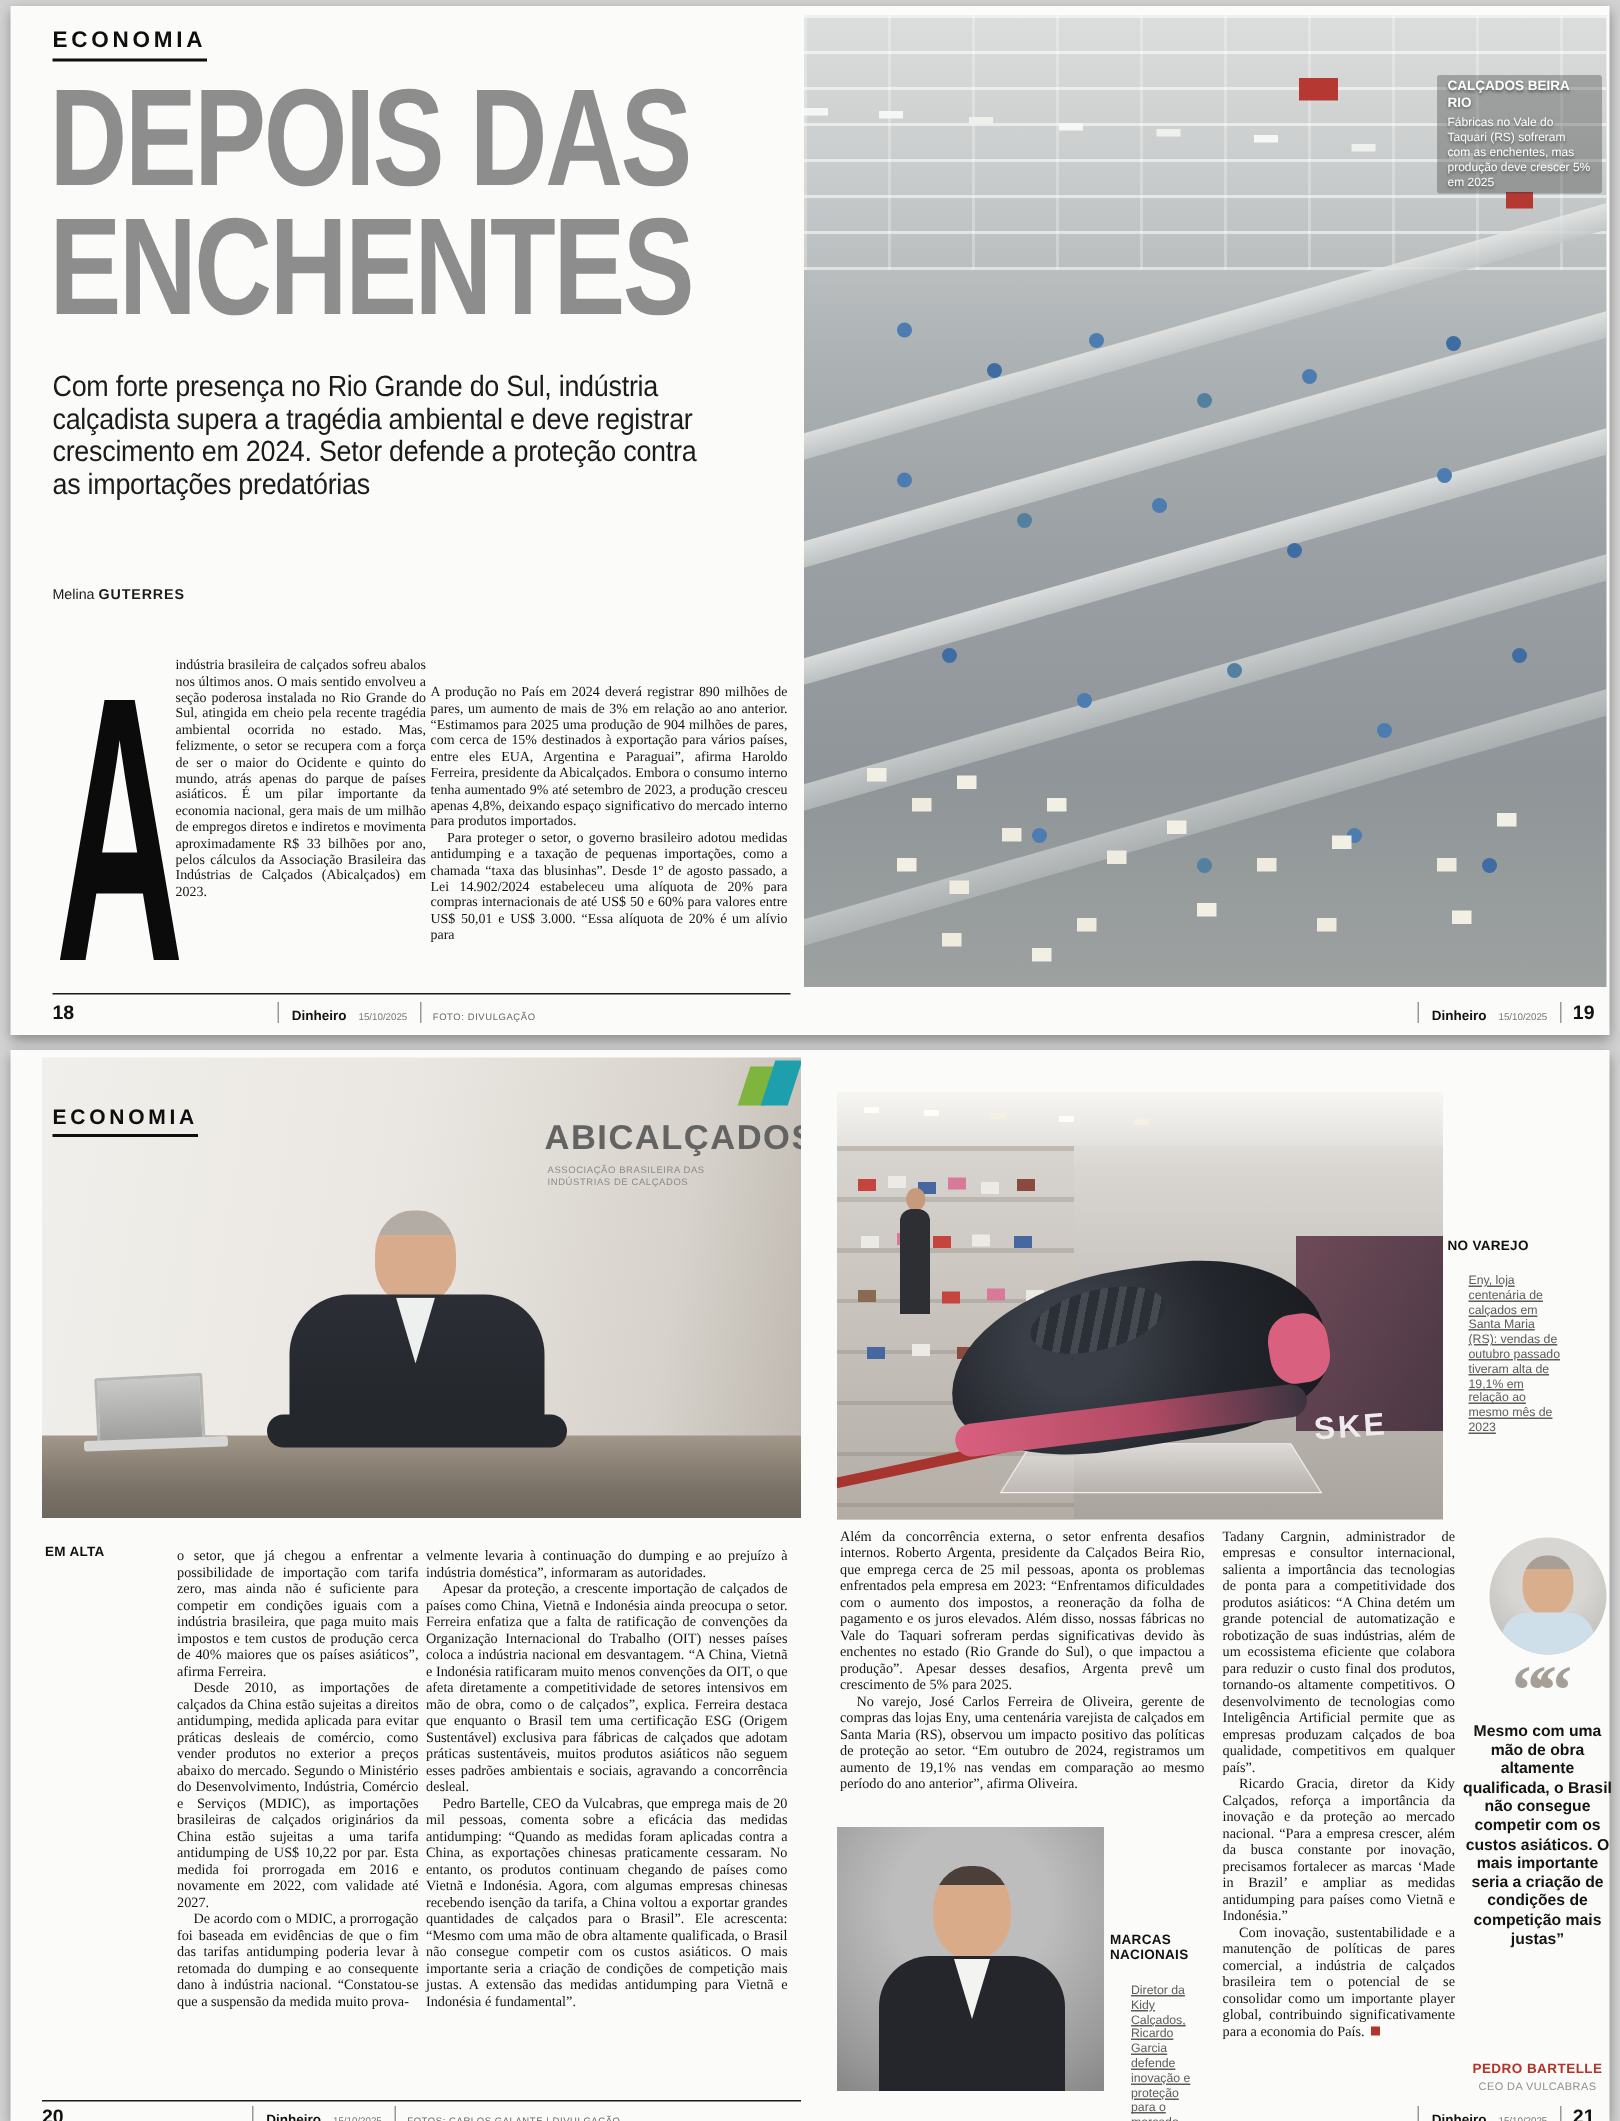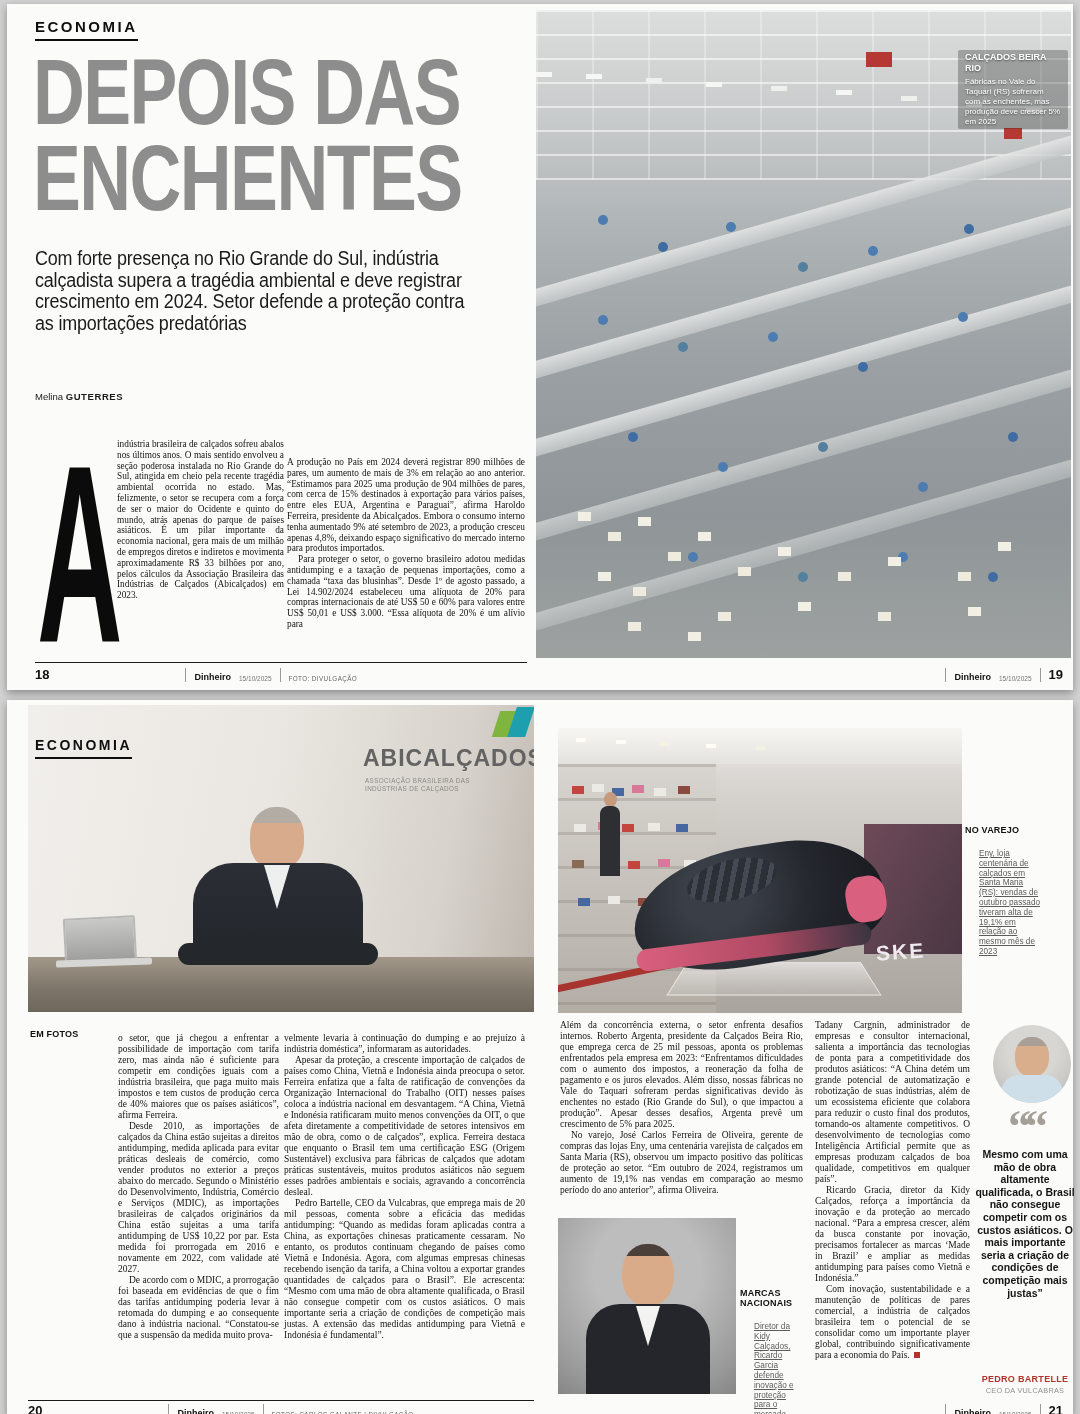--- a/index.html
+++ b/index.html
@@ -192,21 +192,21 @@
       <div class="abi-desk"></div>
       <div class="abi-arms"></div>
       <div class="abi-laptop-screen"></div>
       <div class="abi-laptop-base"></div>
       <div style="position:absolute;left:7px;top:31px;">
         <span class="kicker" style="font-size:14px;">ECONOMIA</span>
       </div>
     </div>
 
     <div style="position:absolute;left:23px;top:329px;width:84px;">
-      <p class="cap-title">EM FOTOS</p>
+      <p class="cap-title">EM ALTA</p>
     </div>
 
     <div class="bodytext body-lg" style="left:111px;top:333px;width:161px;height:364px;">
       <p>o setor, que já chegou a enfrentar a possibilidade de importação com tarifa zero, mas ainda não é suficiente para competir em condições iguais com a indústria brasileira, que paga muito mais impostos e tem custos de produção cerca de 40% maiores que os países asiáticos”, afirma Ferreira.</p>
       <p>Desde 2010, as importações de calçados da China estão sujeitas a direitos antidumping, medida aplicada para evitar práticas desleais de comércio, como vender produtos no exterior a preços abaixo do mercado. Segundo o Ministério do Desenvolvimento, Indústria, Comércio e Serviços (MDIC), as importações brasileiras de calçados originários da China estão sujeitas a uma tarifa antidumping de US$ 10,22 por par. Esta medida foi prorrogada em 2016 e novamente em 2022, com validade até 2027.</p>
       <p>De acordo com o MDIC, a prorrogação foi baseada em evidências de que o fim das tarifas antidumping poderia levar à retomada do dumping e ao consequente dano à indústria nacional. “Constatou-se que a suspensão da medida muito prova-</p>
     </div>
 
     <div class="bodytext body-lg" style="left:277px;top:333px;width:241px;height:364px;">
       <p>velmente levaria à continuação do dumping e ao prejuízo à indústria doméstica”, informaram as autoridades.</p>

